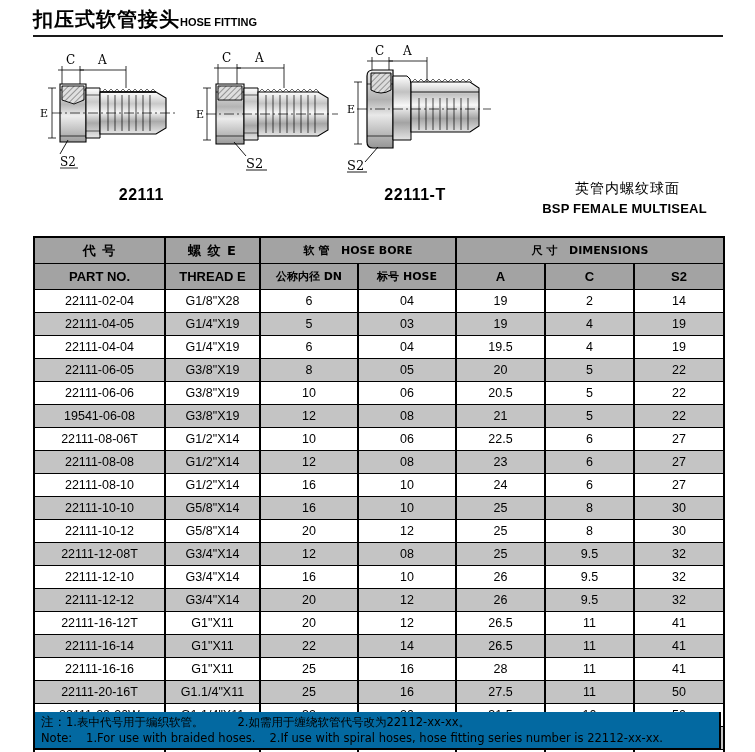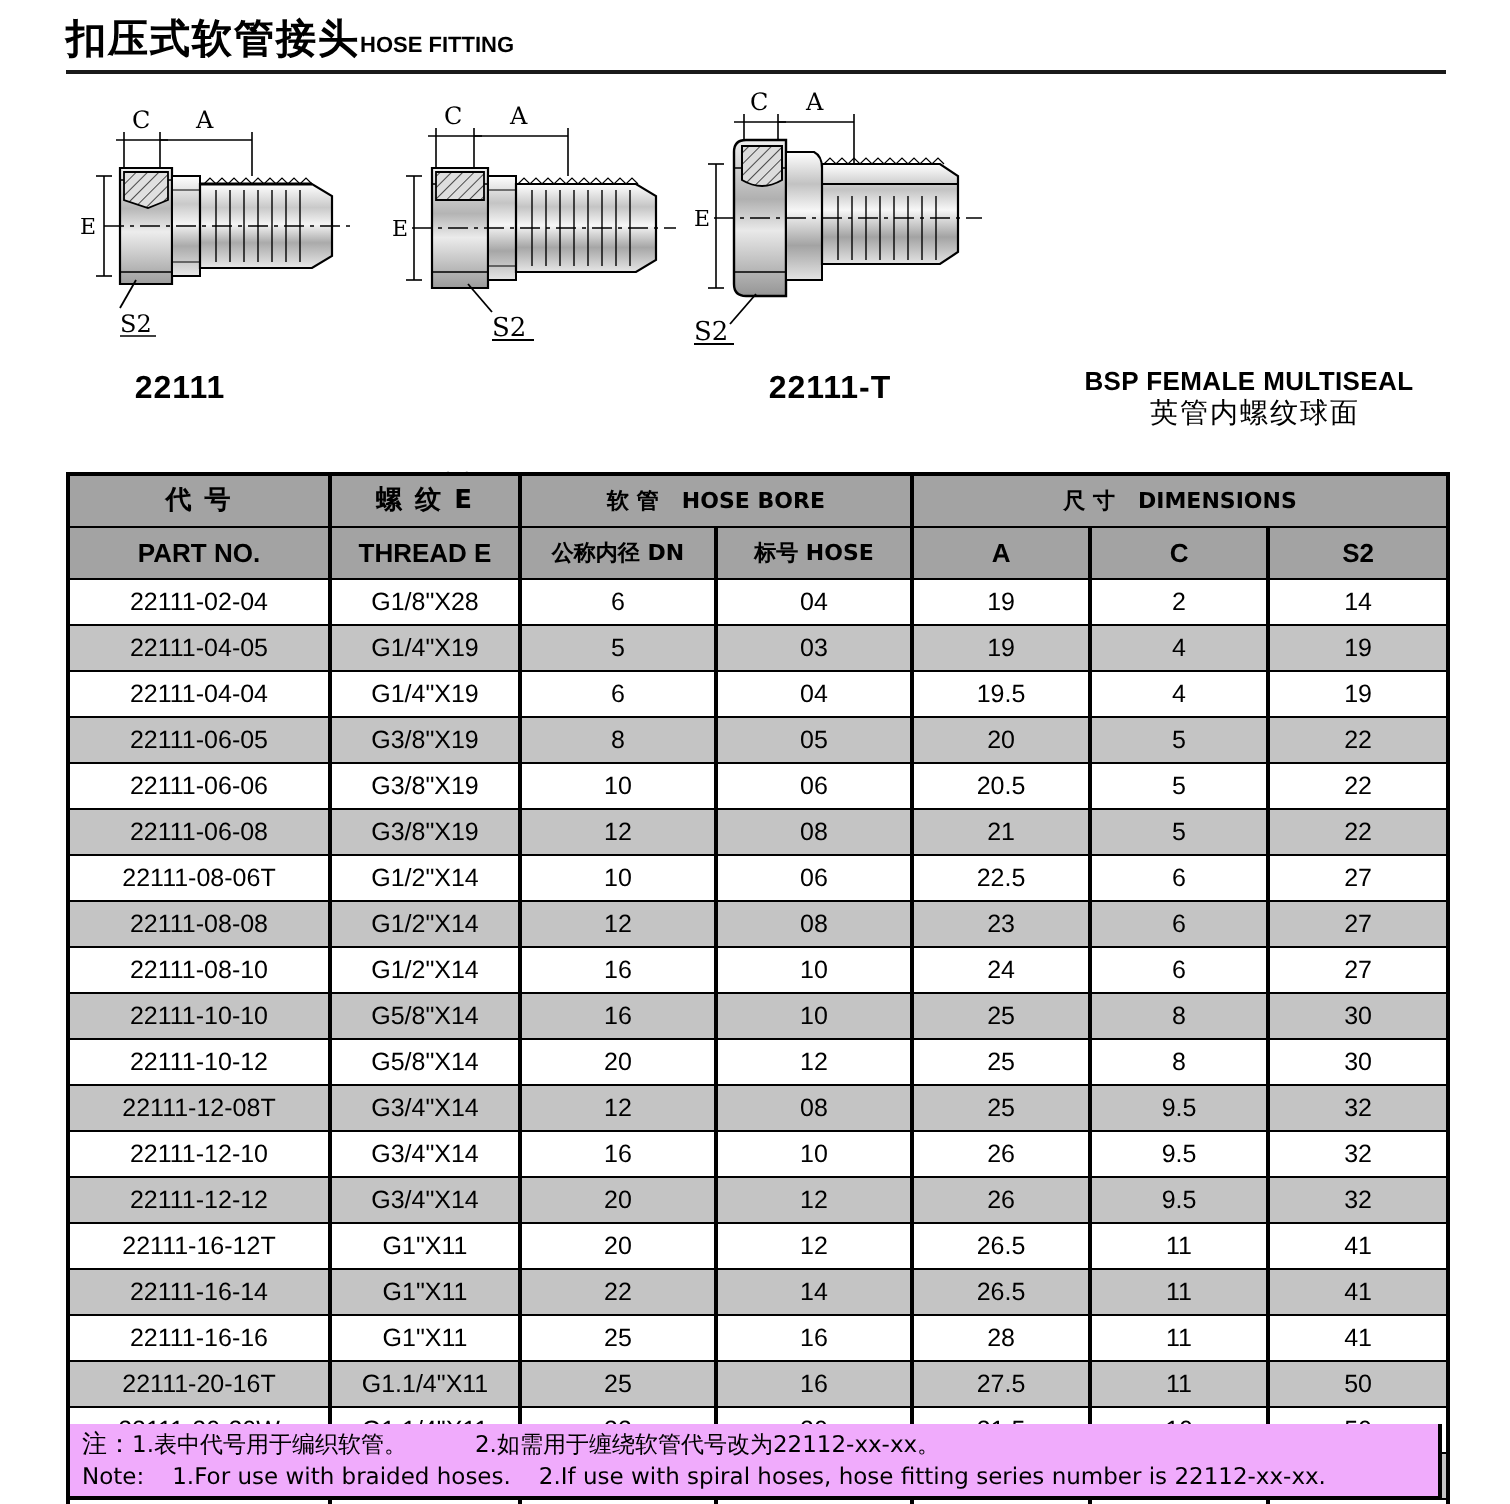--- a/index.html
+++ b/index.html
@@ -93,21 +93,21 @@
   #spec-table .sep-left{border-left:2px solid #000;}
   #spec-table thead tr:first-child th{border-top:2px solid #000;}
   #spec-table tbody tr:last-child td{border-bottom:2px solid #000;}
   #spec-table th:first-child, #spec-table td:first-child{border-left:2px solid #000;}
   #spec-table th:last-child, #spec-table td:last-child{border-right:2px solid #000;}
 
   
   #notes{
     position:absolute;left:33px;top:712px;width:688px;height:38px;
     border:2px solid #000;border-top:none;
-    background:#f0abfc;
+    background:#0369a1;
     box-sizing:border-box;
     padding:2px 6px 0 6px;
   }
   .note-line{
     font-size:11.5px;line-height:16px;white-space:nowrap;
     font-family:"DejaVu Sans","Liberation Sans",sans-serif;
   }
   .note-line .lead{font-size:12.5px;}
   .note-gap{display:inline-block;width:34px;}
   .note-gap-s{display:inline-block;width:14px;}
@@ -327,27 +327,27 @@
         <line x1="9" y1="104" x2="17" y2="104"></line>
       </g>
       <text x="2" y="73" font-size="11" font-family="DejaVu Serif, serif">E</text>
 
       <line x1="33" y1="107" x2="20" y2="122" stroke="#000" stroke-width="0.9"></line>
       <text x="2" y="130" font-size="13" font-family="DejaVu Serif, serif">S2</text>
       <line x1="2" y1="132" x2="22" y2="132" stroke="#000" stroke-width="0.9"></line>
     </svg>
   </div>
 
-  <div class="fig-label" style="left:30px;top:146px;width:120px;">22111</div>
+  <div class="fig-label" style="left:44px;top:146px;width:120px;text-align:right;">22111</div>
   <div class="fig-label" style="left:175px;top:146px;width:150px;margin-top:48px;">22111W</div>
   <div class="fig-label" style="left:340px;top:146px;width:150px;">22111-T</div>
 
   <div id="seal-caption">
+    <div id="seal-cn">英管内螺纹球面</div>
     <div id="seal-en">BSP FEMALE MULTISEAL</div>
-    <div id="seal-cn">英管内螺纹球面</div>
   </div>
 </div>
 
 <table id="spec-table">
   <colgroup>
     <col style="width:131px">
     <col style="width:95px">
     <col style="width:98px">
     <col style="width:98px">
     <col style="width:89px">
@@ -419,21 +419,21 @@
       <tr class="odd">
         <td>22111-06-06</td>
         <td class="sep-left">G3/8"X19</td>
         <td class="sep-left">10</td>
         <td class="sep-left">06</td>
         <td class="sep-left">20.5</td>
         <td class="sep-left">5</td>
         <td class="sep-left">22</td>
       </tr>
       <tr class="even">
-        <td>22111-06-08</td>
+        <td>19541-06-08</td>
         <td class="sep-left">G3/8"X19</td>
         <td class="sep-left">12</td>
         <td class="sep-left">08</td>
         <td class="sep-left">21</td>
         <td class="sep-left">5</td>
         <td class="sep-left">22</td>
       </tr>
       <tr class="odd">
         <td>22111-08-06T</td>
         <td class="sep-left">G1/2"X14</td>

